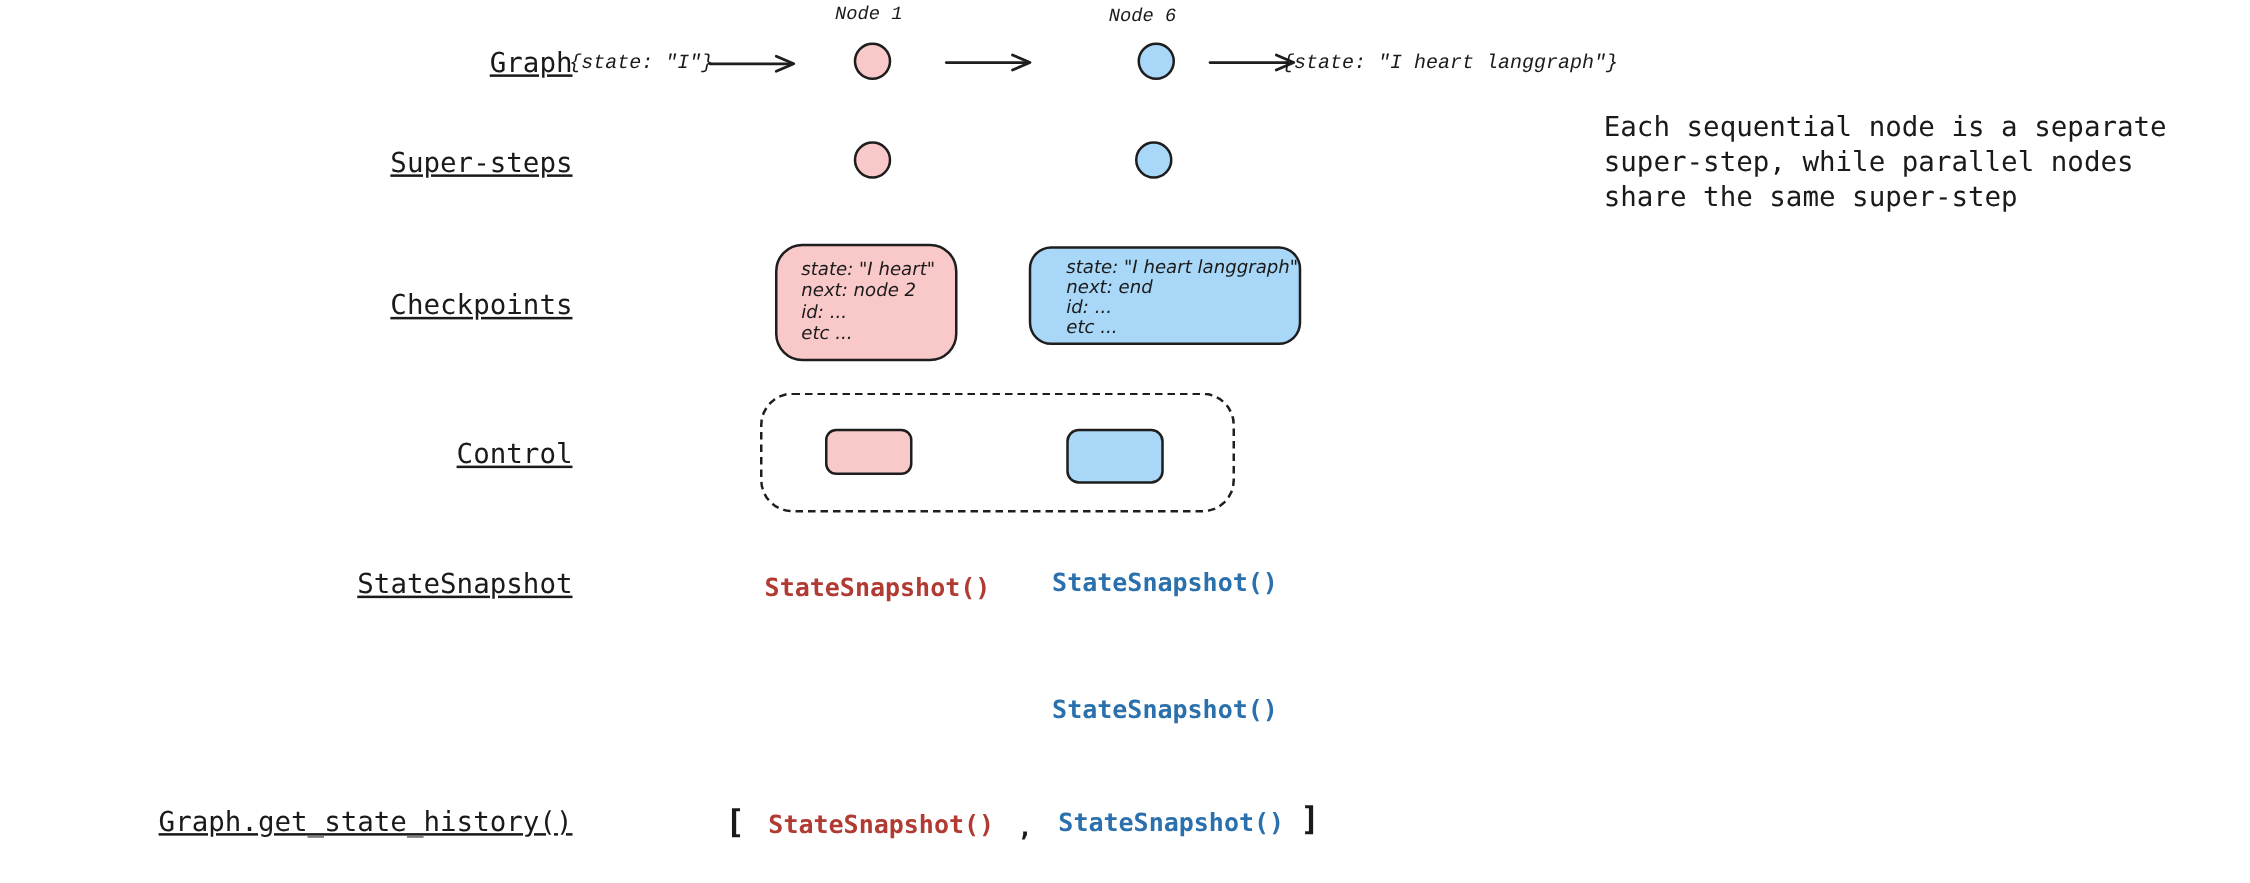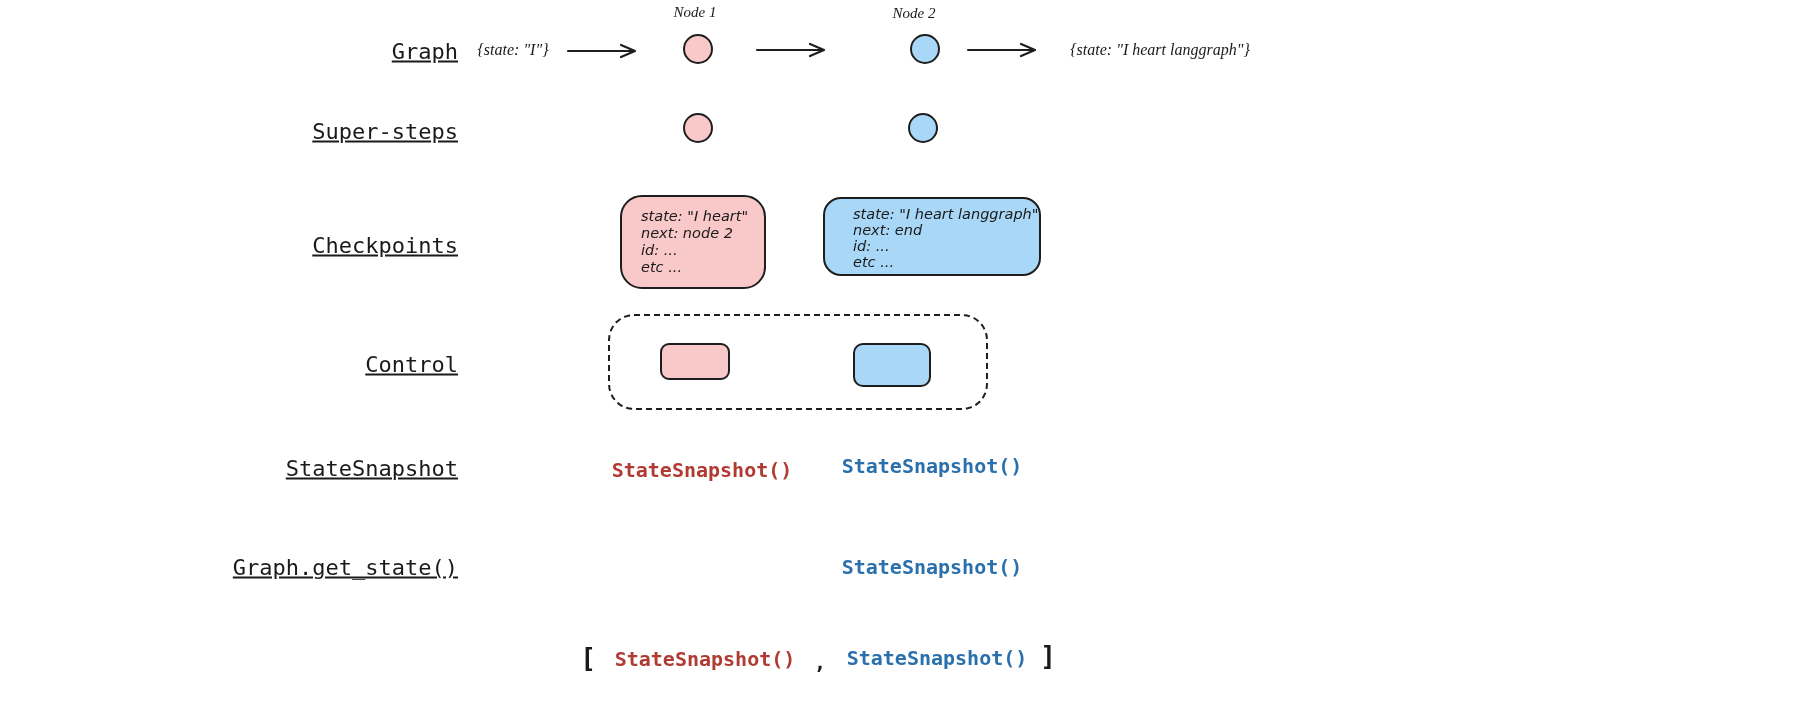--- a/index.html
+++ b/index.html
@@ -8,21 +8,21 @@
     --red-code:#b13a32; --blue-code:#2a70ad;
   }
   html,body{margin:0;padding:0;background:var(--background);}
   .canvas{position:relative;width:1800px;height:706px;background:var(--background);overflow:hidden;
           font-family:"DejaVu Sans Mono",monospace;color:var(--ink);}
   .label{position:absolute;right:1342px;transform:translateY(-50%);
          font:500 22px "DejaVu Sans Mono",monospace;white-space:nowrap;color:var(--ink);text-decoration:underline;}
   .desc{position:absolute;left:1283px;transform:translateY(-50%);
         font:500 22px "DejaVu Sans Mono",monospace;line-height:28px;white-space:pre-line;color:var(--ink);}
   .hand{position:absolute;transform:translate(-50%,-50%);font-style:italic;
-        font-family:Liberation Serif, serif;color:var(--ink);white-space:nowrap;}
+        font-family:Liberation Mono, monospace;color:var(--ink);white-space:nowrap;}
   .circle{position:absolute;width:30px;height:30px;border-radius:50%;
           border:2.5px solid var(--outline);box-sizing:border-box;}
   .pink{background:var(--pink-fill);}
   .blue{background:var(--blue-fill);}
   .arrow{position:absolute;}
   .arrow line,.arrow polyline{stroke:var(--outline);stroke-width:2.2;fill:none;
           stroke-linecap:round;stroke-linejoin:round;}
   .chkbox{position:absolute;border:2.5px solid var(--outline);box-sizing:border-box;}
   .chkbox .hand-block{font-style:italic;font-family:"DejaVu Sans",sans-serif;
           font-size:14.5px;white-space:pre-line;color:var(--ink);}
@@ -48,31 +48,34 @@
   <svg class="arrow" style="left:566px;top:42px" width="72" height="18" viewBox="0 0 72 18">
     <line x1="2" y1="9" x2="67" y2="9"></line>
       <polyline points="55,3 69,9 55,15"></polyline>
   </svg>
   <div class="hand" style="left:695px;top:12px;font-size:15px">Node 1</div>
   <div class="circle pink" style="left:683px;top:34px"></div>
   <svg class="arrow" style="left:755px;top:41px" width="72" height="18" viewBox="0 0 72 18">
     <line x1="2" y1="9" x2="67" y2="9"></line>
       <polyline points="55,3 69,9 55,15"></polyline>
   </svg>
-  <div class="hand" style="left:914px;top:13px;font-size:15px">Node 2</div>
+  <div class="hand" style="left:914px;top:13px;font-size:15px">Node 6</div>
   <div class="circle blue" style="left:910px;top:34px"></div>
   <svg class="arrow" style="left:966px;top:41px" width="72" height="18" viewBox="0 0 72 18">
     <line x1="2" y1="9" x2="67" y2="9"></line>
       <polyline points="55,3 69,9 55,15"></polyline>
   </svg>
   <div class="hand" style="left:1160px;top:50px;font-size:16px">{state: "I heart langgraph"}</div>
 
   <div class="label" style="top:131px">Super-steps</div>
   <div class="circle pink" style="left:683px;top:113px"></div>
   <div class="circle blue" style="left:908px;top:113px"></div>
+  <div class="desc" style="top:131px">Each sequential node is a separate
+super-step, while parallel nodes
+share the same super-step</div>
 
   <div class="label" style="top:245px">Checkpoints</div>
   <div class="chkbox pink" style="left:620px;top:195px;width:146px;height:94px;border-radius:22px;padding:11px 0 0 19px">
     <div class="hand-block" style="line-height:17px">state: "I heart"
 next: node 2
 id: ...
 etc ...</div>
   </div>
   <div class="chkbox blue" style="left:823px;top:197px;width:218px;height:79px;border-radius:18px;padding:7px 0 0 28px">
     <div class="hand-block" style="line-height:16px">state: "I heart langgraph"
@@ -83,22 +86,22 @@
 
   <div class="label" style="top:364px">Control</div>
   <div class="thread-box" style="left:608px;top:314px;width:380px;height:96px"></div>
   <div class="mini pink" style="left:660px;top:343px;width:70px;height:37px;border-radius:9px"></div>
   <div class="mini blue" style="left:853px;top:343px;width:78px;height:44px;border-radius:10px"></div>
 
   <div class="label" style="top:468px">StateSnapshot</div>
   <div class="code red" style="left:702px;top:470px">StateSnapshot()</div>
   <div class="code blu" style="left:932px;top:466px">StateSnapshot()</div>
 
-  <div class="label" style="top:567px">Graph.get_state()</div>
   <div class="code blu" style="left:932px;top:567px">StateSnapshot()</div>
 
+  <div class="label" style="top:658px">Graph.get_state_history()</div>
   <div class="bracket" style="left:588px;top:658px">[</div>
   <div class="code red" style="left:705px;top:659px">StateSnapshot()</div>
   <div class="comma" style="left:820px;top:662px">,</div>
   <div class="code blu" style="left:937px;top:658px">StateSnapshot()</div>
   <div class="bracket" style="left:1048px;top:656px">]</div>
 
 </div>
 
 </body></html>

